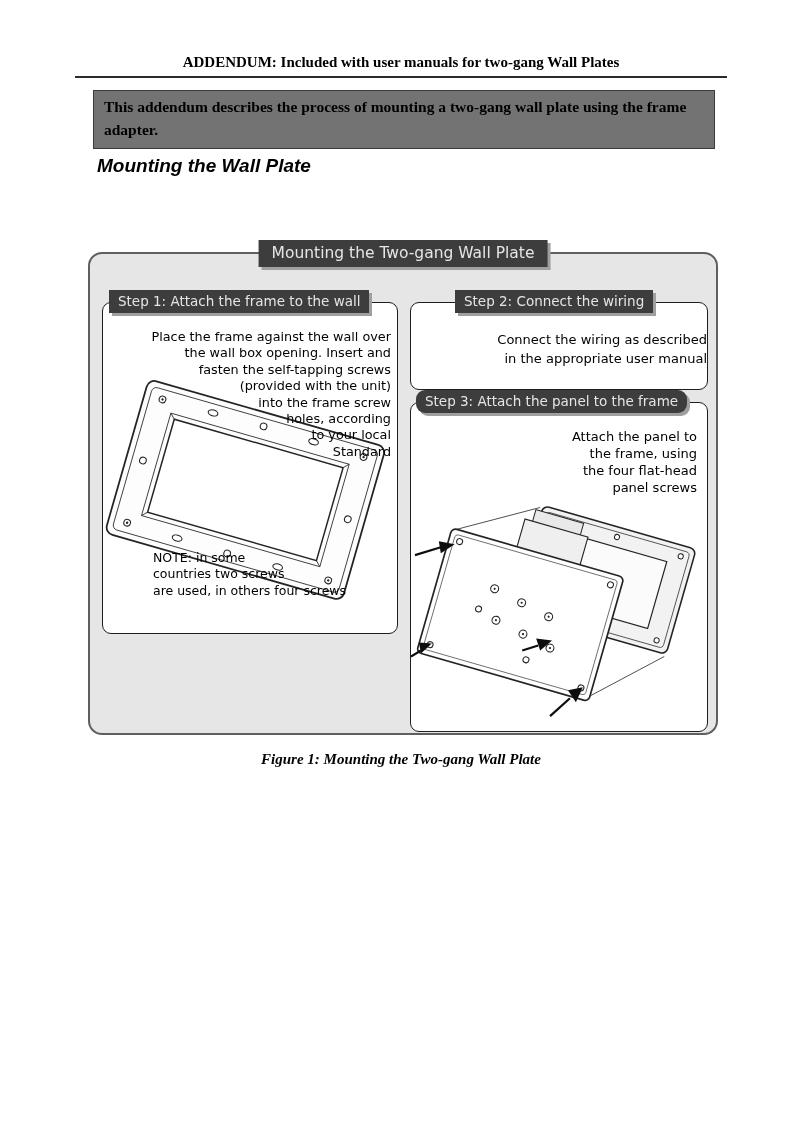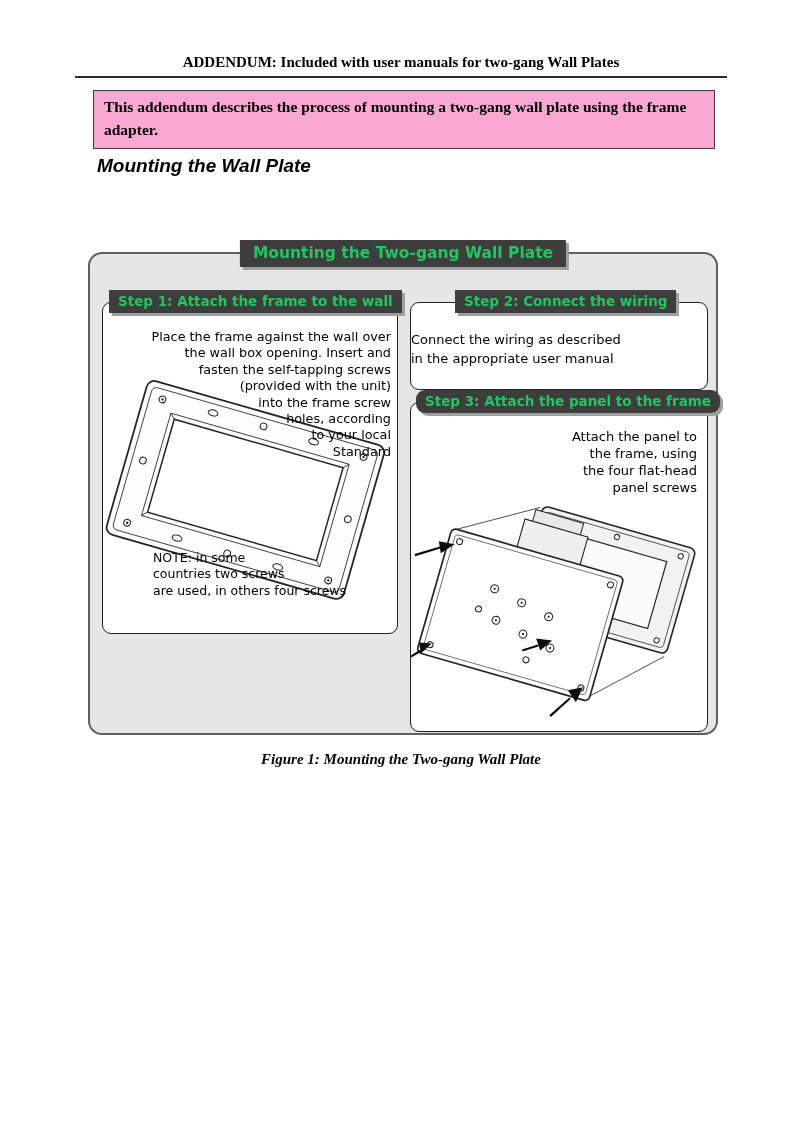--- a/index.html
+++ b/index.html
@@ -6,47 +6,47 @@
   html,body { background:#ffffff; }
   body { font-family:"Liberation Serif", serif; color:#000; }
   .page { position:relative; width:802px; height:802px; margin:0 auto; background:#fff; overflow:hidden; }
 
   .header-title { position:absolute; top:54px; left:0; width:100%; text-align:center;
                   font-weight:bold; font-size:15px; }
   .rule { position:absolute; left:75px; width:652px; border-top:2px solid #2b2b2b; }
   .header-rule { top:76px; }
 
   .intro-box { position:absolute; left:93px; top:90px; width:622px; border:1.5px solid #3a3a3a;
-               padding:4px 10px 6px; font-weight:bold; font-size:15.5px; line-height:1.5; background:#f9a8d4; }
+               padding:4px 10px 6px; font-weight:bold; font-size:15.5px; line-height:1.5; background:#737373; }
 
   .section-title { position:absolute; left:97px; top:155px; font-family:"Liberation Sans", sans-serif;
                    font-size:19px; font-weight:bold;font-style:italic; }
   .lead { position:absolute; left:97px; top:199px; font-size:15.5px; }
 
   .figure { position:absolute; left:88px; top:252px; width:630px; height:483px;
             background:#e6e6e6; border:2px solid #5f5f5f; border-radius:14px;
             font-family:"DejaVu Sans", sans-serif; }
 
-  .banner { position:absolute; background:#3d3d3d; color:#22c55e; font-weight:bold; white-space:nowrap;
+  .banner { position:absolute; background:#3d3d3d; color:#e5e5e5; font-weight:normal; white-space:nowrap;
             box-shadow:3px 3px 0 #9f9f9f; padding:3px 9px 4px; font-size:13.5px; z-index:3; }
   .fig-title { top:-14px; left:50%; transform:translateX(-50%); font-size:15.5px; padding:4px 13px 5px; }
 
   .panel { position:absolute; background:#fff; border:1.5px solid #1e1e1e; border-radius:9px; }
   .step1 { left:12px; top:48px; width:296px; height:332px; }
   .step2 { left:320px; top:48px; width:298px; height:88px; }
   .step3 { left:320px; top:148px; width:298px; height:330px; }
   .step-banner { top:-13px; }
   .step1 .step-banner { left:6px; }
   .step2 .step-banner { left:44px; }
   .step3 .step-banner { left:5px;border-radius:9px; }
 
   .multiline { white-space:pre-line; }
   .step1-body { position:absolute; top:26px; right:6px; text-align:right; font-size:12.8px; line-height:1.28; z-index:2; }
   .step1-note { position:absolute; left:6px; top:247px; font-size:12.5px; line-height:1.3; z-index:2;margin-left:44px; }
-  .step2-body { position:absolute; top:28px; left:0; width:100%; text-align:left; font-size:13px; line-height:1.45; }
+  .step2-body { position:absolute; top:28px; left:0; width:100%; text-align:right; font-size:13px; line-height:1.45; }
   .step3-body { position:absolute; top:26px; right:10px; text-align:right; font-size:13px; line-height:1.3; z-index:2; }
 
   .frame-art { position:absolute; left:0; top:32px; width:296px; height:292px; }
   .panel-art { position:absolute; left:0; top:22px; width:296px; height:306px; }
 
   .caption { position:absolute; top:751px; left:0; width:100%; text-align:center;
              font-style:italic; font-weight:600; font-size:15px; }
 
   .footer-rule { top:1052px; }
   .footer-pn { position:absolute; top:1056px; left:0; width:100%; text-align:center; font-size:14.5px; }

